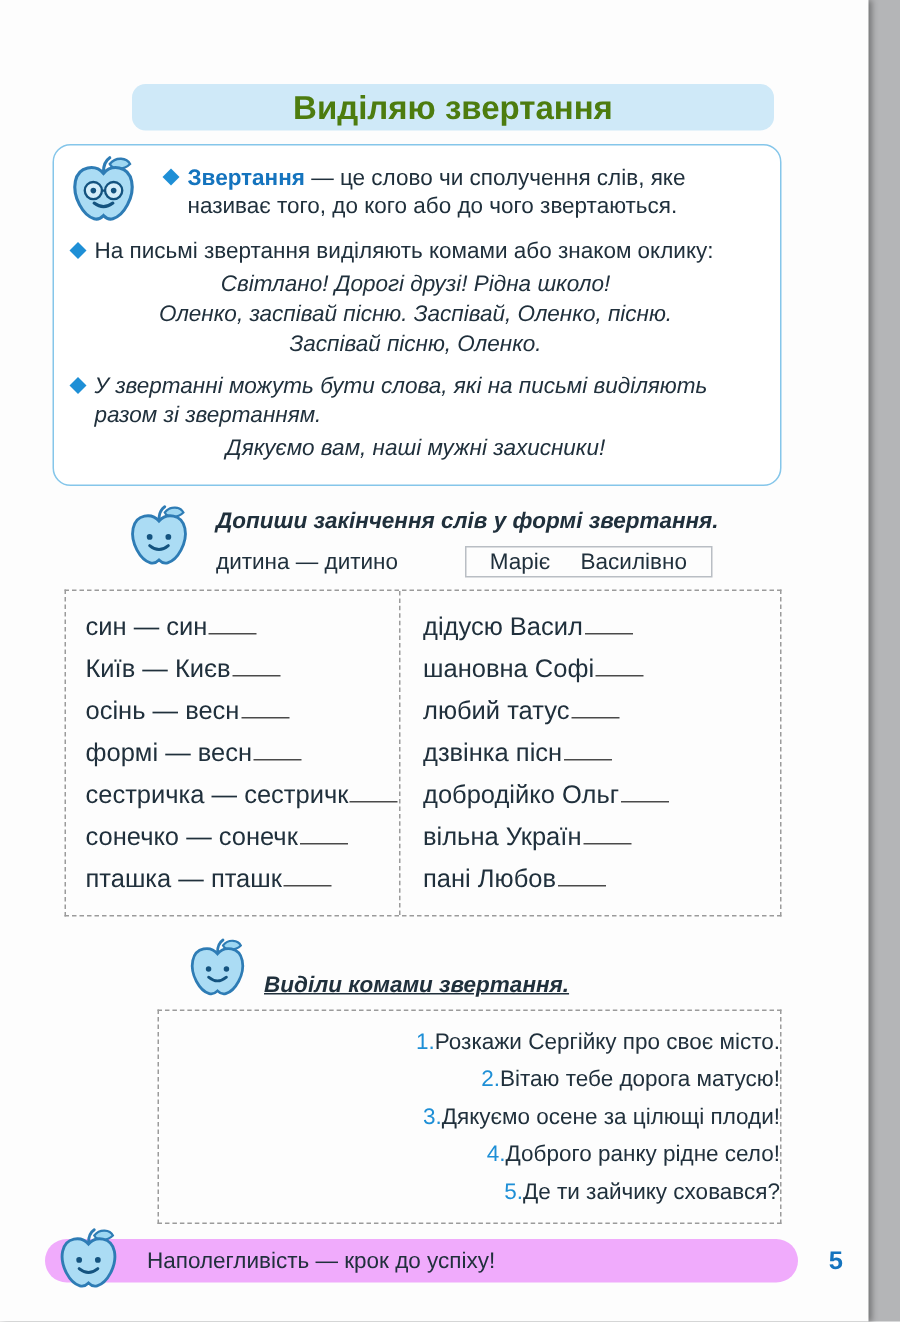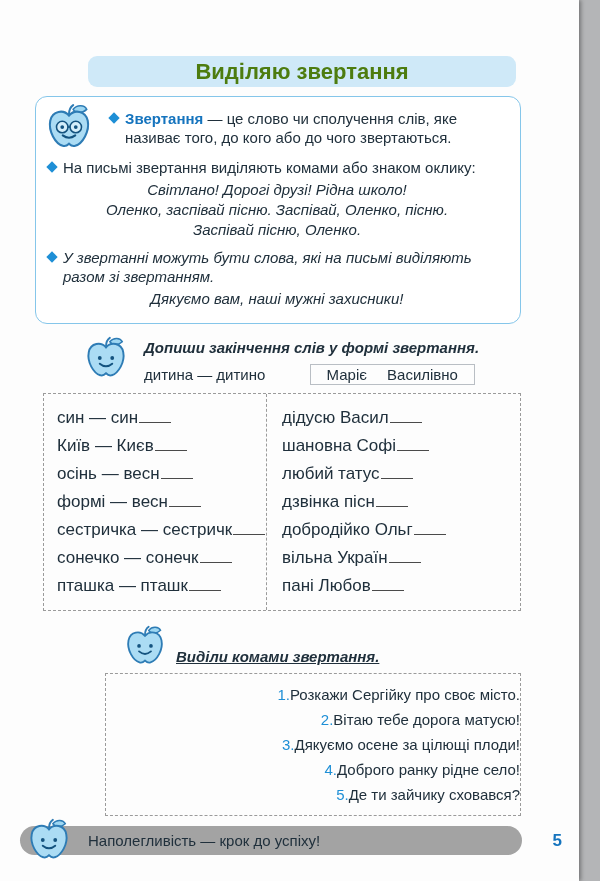--- a/index.html
+++ b/index.html
@@ -89,23 +89,23 @@
     padding:8px 0 8px 12px;
     font-size:15px;
   }
   .sentence-row { line-height:25px; white-space:nowrap;text-align:right; }
   .sentence-num {
     display:inline-block; width:17px;
     color:#1e8fd6;
   }
   
   .footer-bar {
-    position:absolute; left:20px; bottom:26px;
+    position:absolute; left:30px; bottom:26px;
     width:502px; height:29px;
-    background:#a3a3a3; border-radius:15px;
+    background:#f0abfc; border-radius:15px;
   }
   .footer-apple { position:absolute; left:6px; top:-10px; }
   .footer-motto {
     display:block; margin-left:68px;
     line-height:29px; font-size:15px; color:#20303c;
   }
   .page-num {
     position:absolute; right:17px; bottom:30px;
     color:#1574be; font-weight:bold; font-size:17px;
   }

